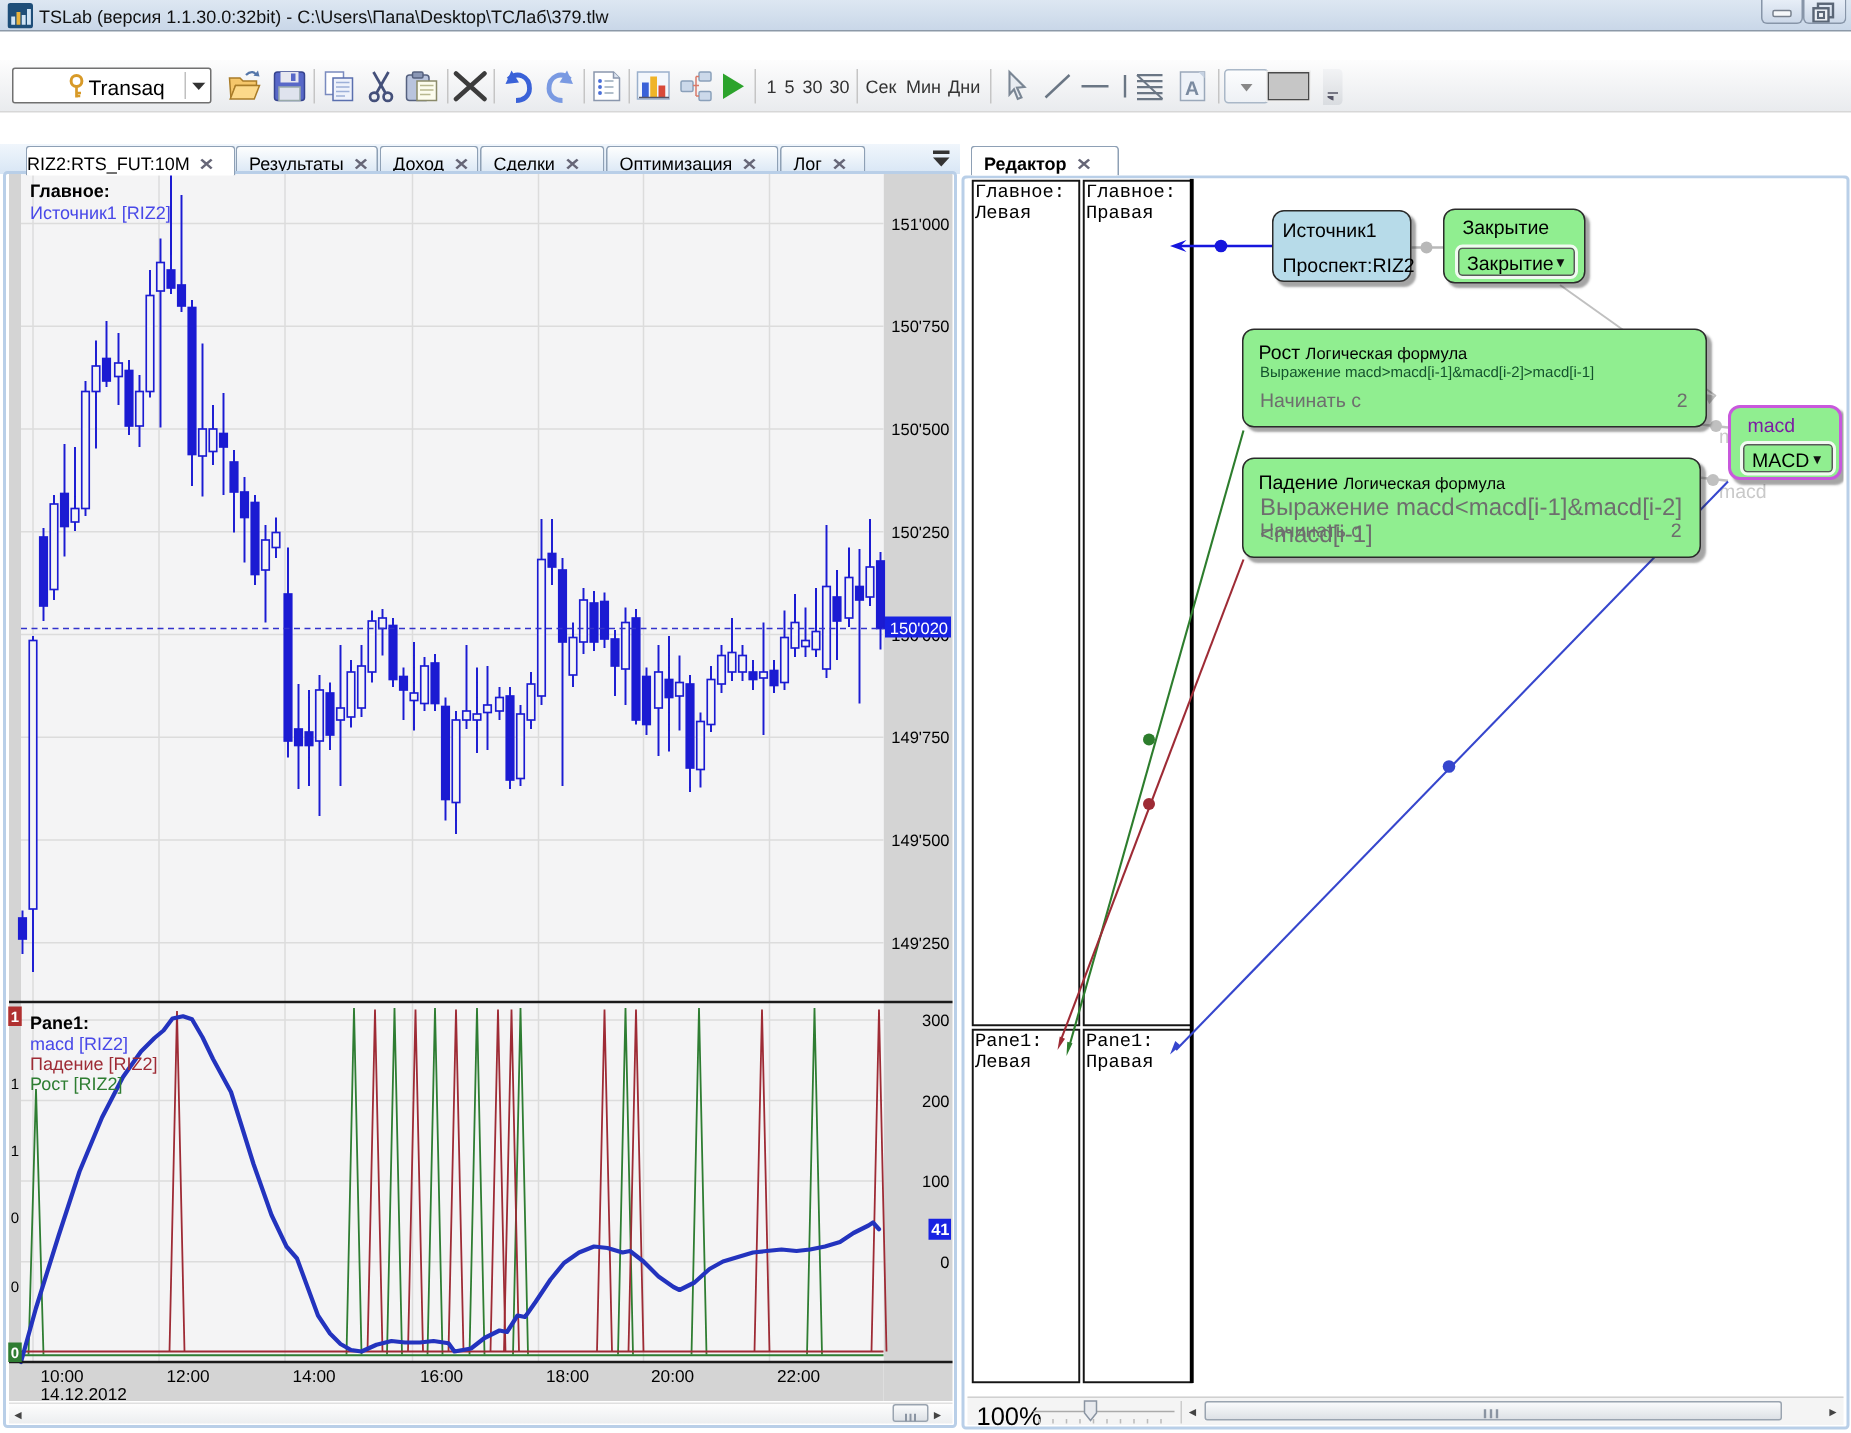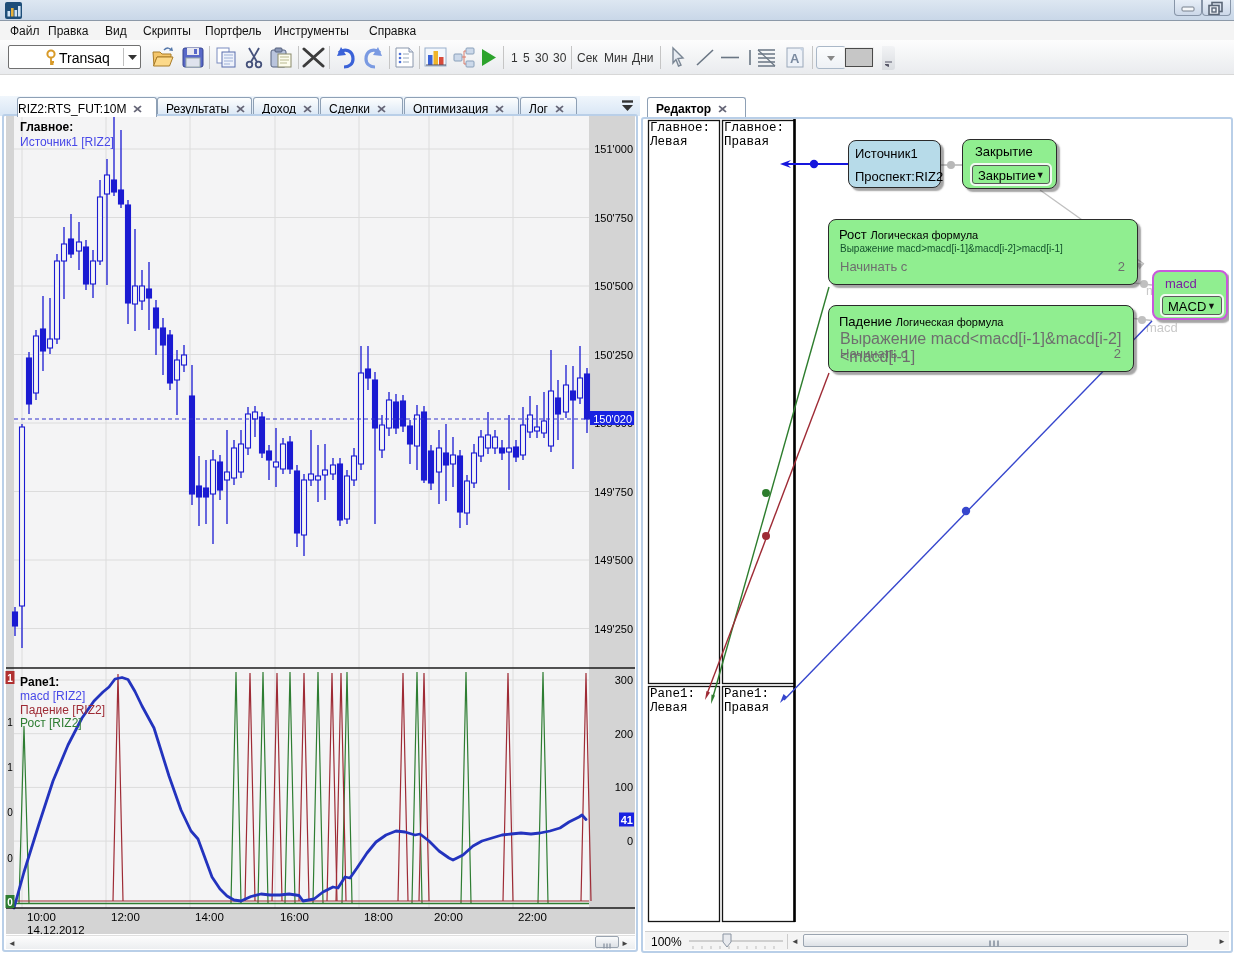--- a/index.html
+++ b/index.html
@@ -44,39 +44,31 @@
 <div id="page">
 
 <div class="abs" id="title">
  <svg class="abs" style="left:5px;top:2px" width="17" height="17">
         <rect x="0" y="0" width="17" height="17" rx="2" fill="#1e4e79"></rect>
         <rect x="2.5" y="9" width="2.6" height="5.5" fill="#cfe3f5"></rect>
         <rect x="6" y="6" width="2.6" height="8.5" fill="#e8b23c"></rect>
         <rect x="9.5" y="8" width="2.6" height="6.5" fill="#cfe3f5"></rect>
         <rect x="13" y="4" width="2.6" height="10.5" fill="#cfe3f5"></rect>
       </svg>
+ <div class="txt">TSLab (версия 1.1.30.0:32bit) - C:\Users\Папа\Desktop\ТСЛаб\379.tlw</div>
  <div class="winbtn" style="left:1174px;width:28px"><svg width="26" height="15">
           <rect x="7" y="7" width="12" height="4" rx="1" fill="#f6f8fa" stroke="#77808d"></rect>
         </svg></div>
  <div class="winbtn" style="left:1202px;width:29px"><svg width="27" height="15">
           <rect x="9" y="2.5" width="10" height="9" fill="none" stroke="#5a6676" stroke-width="1.6"></rect>
           <rect x="6" y="5.5" width="10" height="9" fill="#eef2f7" stroke="#5a6676" stroke-width="1.6"></rect>
           <rect x="9" y="8" width="4" height="4" fill="none" stroke="#5a6676" stroke-width="1.4"></rect>
         </svg></div>
 </div>
 
-<div class="abs" id="menu">
- <span style="left:10px">Файл</span>
-      <span style="left:48px">Правка</span>
-      <span style="left:105px">Вид</span>
-      <span style="left:143px">Скрипты</span>
-      <span style="left:205px">Портфель</span>
-      <span style="left:274px">Инструменты</span>
-      <span style="left:369px">Справка</span>
-</div>
 
 <div class="abs" id="toolbar">
  <div class="abs" style="left:8px;top:5px;width:133px;height:24px;background:#fff;border:1px solid #707070;border-radius:2px">
    <svg class="abs" style="left:36px;top:3px" width="12" height="17">
           <circle cx="6" cy="5" r="3.6" fill="none" stroke="#d89a28" stroke-width="2"></circle>
           <path d="M6 8.5V16M6 13h3M6 15h2.5" stroke="#d89a28" stroke-width="1.8" fill="none"></path>
         </svg>
    <span class="abs" style="left:50px;top:4px;font-size:14px">Transaq</span>
    <div class="abs" style="left:114px;top:2px;width:1px;height:18px;background:#c0c0c0"></div>
    <svg class="abs" style="left:119px;top:9px" width="10" height="6">
@@ -459,21 +451,21 @@
    <div class="abs" style="left:11px;top:40px;font-size:13px;color:#6e6e6e">Начинать с</div>
    <div class="abs" style="right:12px;top:40px;font-size:13px;color:#6e6e6e">2</div>
  </div>
  <div class="block bshadow" style="left:507px;top:151px;width:76px;height:50px;background:#90ee90;border:2px solid #c858dc">
    <div class="abs" style="left:11px;top:4px;color:#7b1fa2">macd</div>
    <div class="dd" style="left:8px;top:24px;width:60px">MACD<span class="dda">▼</span></div>
  </div>
 </div>
 
 <div class="abs" style="left:2px;top:812px;width:584px;height:19px;background:#f4f4f4;border-top:1px solid #d0d0d0">
-  <span class="abs" style="left:6px;top:3px;font-size:12px">100%</span>
+  <span class="abs" style="left:6px;top:3px;font-size:17px">100%</span>
   <svg class="abs" style="left:42px;top:0" width="100" height="19">
           <line x1="2" y1="9" x2="96" y2="9" stroke="#aaa"></line>
           <path d="M36 2 h8 v8 l-4 5 l-4 -5 z" fill="#e8eaee" stroke="#8a94a2"></path>
           <g stroke="#bbb">
             <path d="M6 14v3M15 14v3M24 14v3M33 14v3M42 14v3M51 14v3M60 14v3M69 14v3M78 14v3M87 14v3"></path>
           </g>
         </svg>
   <div class="abs" style="left:142px;top:2px;width:1px;height:15px;background:#ccc"></div>
   <div class="sbtn" style="left:146px;top:3px">◄</div>
   <div class="sthumb" style="left:158px;top:2px;width:385px;height:13px"><svg width="383" height="11">

